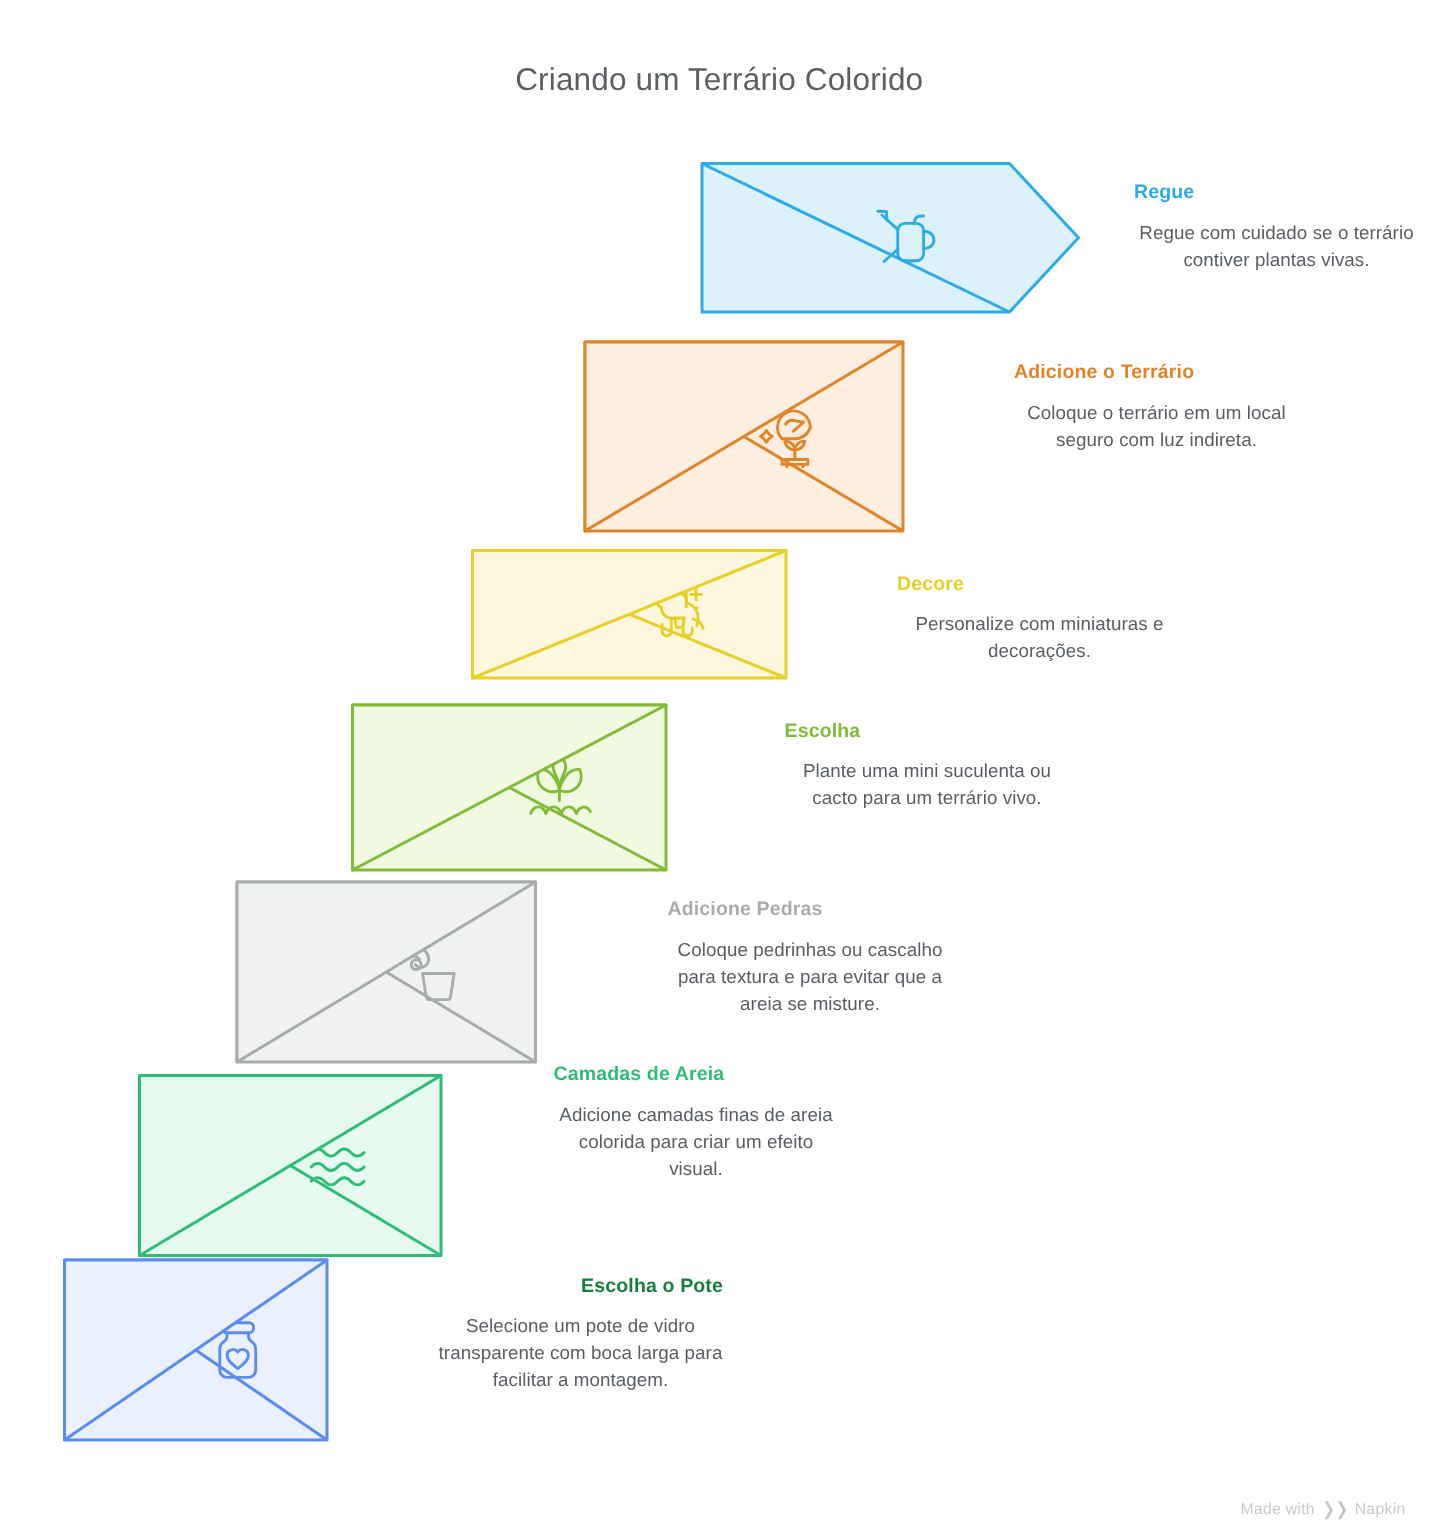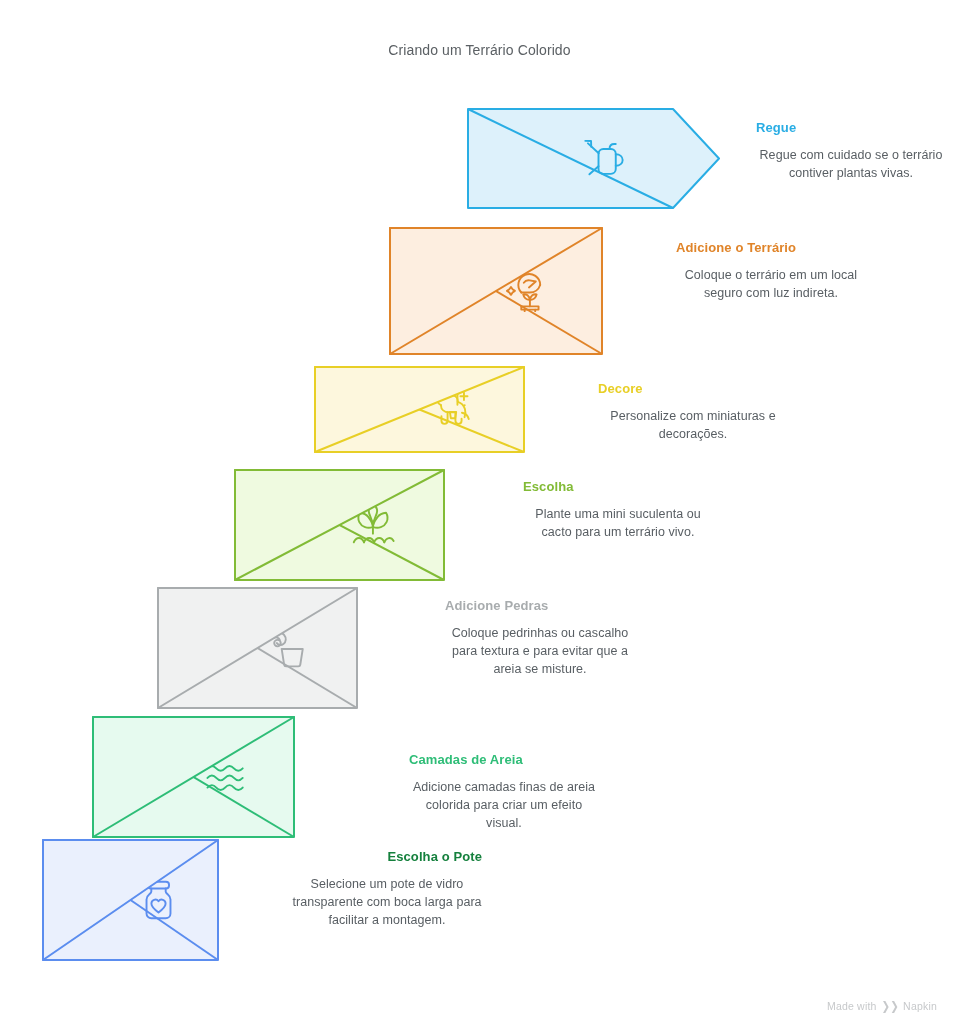--- a/index.html
+++ b/index.html
@@ -16,21 +16,21 @@
     font-family: "Liberation Sans", sans-serif;
     -webkit-font-smoothing: antialiased;
   }
 
   #page-title {
     position: absolute;
     top: 42px;
     left: 0;
     width: 959px;
     text-align: center;
-    font-size: 14px;
+    font-size: 21px;
     font-weight: 400;
     color: #5b6064;
     letter-spacing: .1px;
   }
 
   #stairs {
     position: absolute;
     top: 0; left: 0;
     width: 959px;
     height: 1024px;
@@ -181,21 +181,21 @@
       <path d="M315 367 H524 L315 452 Z" fill="#fdf7dd" stroke="#e8cf26" stroke-width="2" stroke-linejoin="round"></path>
       <path d="M390 228 H602 L390 354 Z" fill="#fdeee0" stroke="#e08429" stroke-width="2" stroke-linejoin="round"></path>
     </svg>
 </div>
 
 <div id="text-layer">
     <div class="step-text" style="left: 292px; top: 849px;">
       <div class="step-heading" style="color: #15803d; text-align: right;">Escolha o Pote</div>
       <div class="step-desc">Selecione um pote de vidro transparente com boca larga para facilitar a montagem.</div>
     </div>
-    <div class="step-text" style="left: 369px; top: 752px; margin-left: 40px;">
+    <div class="step-text" style="left: 369px; top: 708px;">
       <div class="step-heading" style="color: rgb(46, 189, 119);">Camadas de Areia</div>
       <div class="step-desc">Adicione camadas finas de areia colorida para criar um efeito visual.</div>
     </div>
     <div class="step-text" style="left: 445px; top: 598px;">
       <div class="step-heading" style="color: rgb(168, 172, 174);">Adicione Pedras</div>
       <div class="step-desc">Coloque pedrinhas ou cascalho para textura e para evitar que a areia se misture.</div>
     </div>
     <div class="step-text" style="left: 523px; top: 479px;">
       <div class="step-heading" style="color: rgb(130, 187, 54);">Escolha</div>
       <div class="step-desc">Plante uma mini suculenta ou cacto para um terrário vivo.</div>

